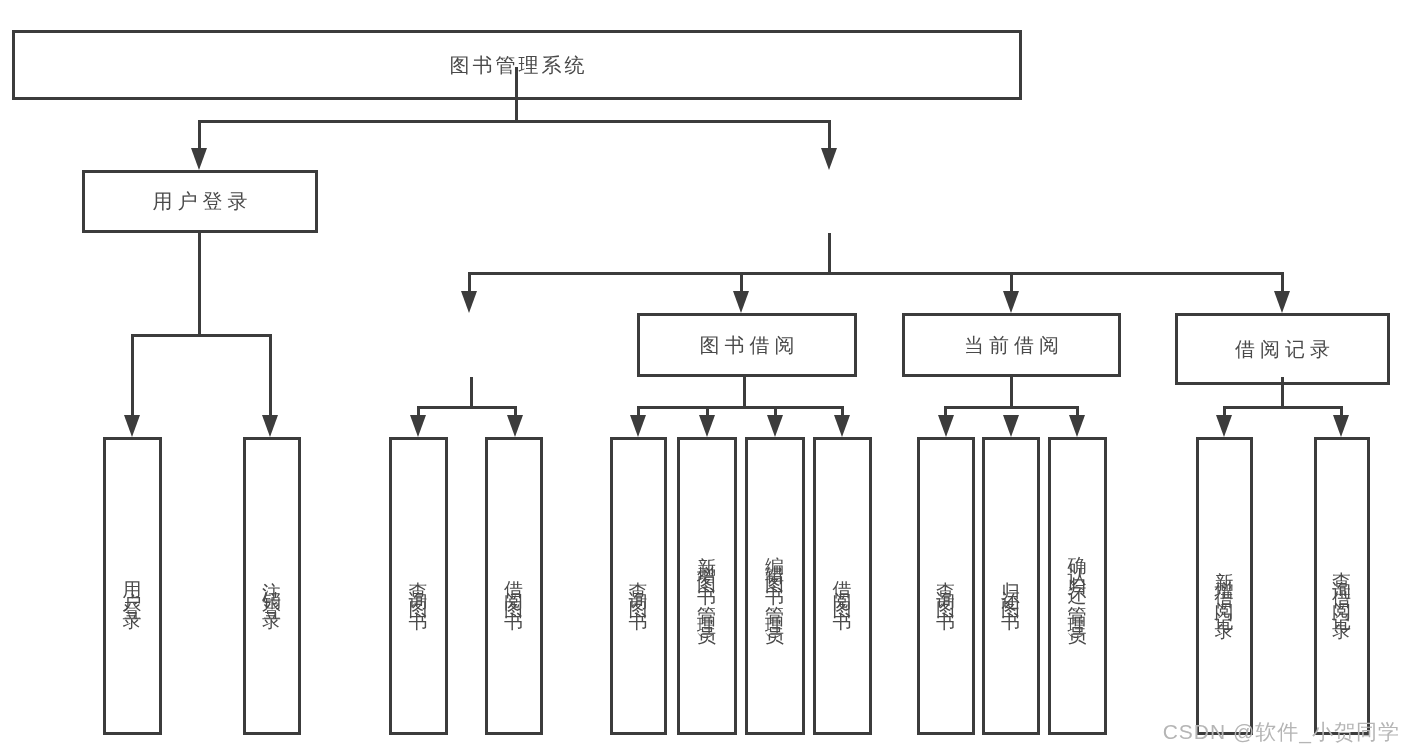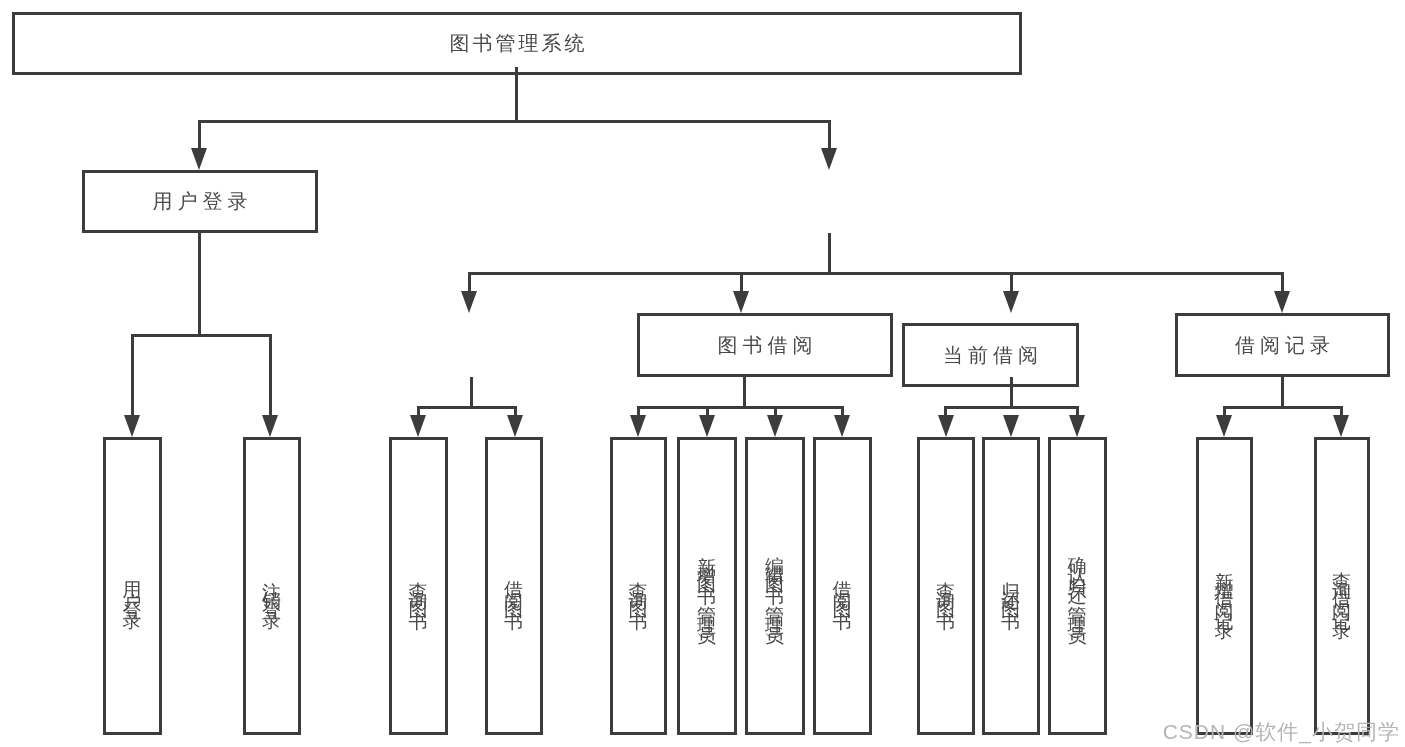--- a/index.html
+++ b/index.html
@@ -53,21 +53,21 @@
     letter-spacing:1px;
     white-space:nowrap;
     margin-top:48px;
   }
 </style>
 </head>
 <body>
 
 <div id="canvas">
 
-  <div class="box h root" style="left:12px;top:12px;width:1010px;height:63px">
+  <div class="box h root" style="left:12px;top:30px;width:1010px;height:70px">
     <span>图书管理系统</span>
   </div>
 
   <div class="vline" style="left:515px;top:67px;height:53px"></div>
   <div class="hline" style="left:198px;top:120px;width:632px"></div>
   <div class="vline" style="left:198px;top:120px;height:28px"></div>
   <div class="vline" style="left:828px;top:120px;height:28px"></div>
   <div class="arrow" style="left:191px;top:148px"></div>
   <div class="arrow" style="left:821px;top:148px"></div>
 
@@ -86,27 +86,27 @@
   <div class="hline" style="left:468px;top:272px;width:816px"></div>
   <div class="vline" style="left:468px;top:272px;height:19px"></div>
   <div class="vline" style="left:740px;top:272px;height:19px"></div>
   <div class="vline" style="left:1010px;top:272px;height:19px"></div>
   <div class="vline" style="left:1281px;top:272px;height:19px"></div>
   <div class="arrow" style="left:461px;top:291px"></div>
   <div class="arrow" style="left:733px;top:291px"></div>
   <div class="arrow" style="left:1003px;top:291px"></div>
   <div class="arrow" style="left:1274px;top:291px"></div>
 
-  <div class="box h" style="left:637px;top:313px;width:256px;height:64px">
+  <div class="box h" style="left:637px;top:313px;width:220px;height:64px">
     <span>图书借阅</span>
   </div>
-  <div class="box h" style="left:902px;top:323px;width:177px;height:64px">
+  <div class="box h" style="left:902px;top:313px;width:219px;height:64px">
     <span>当前借阅</span>
   </div>
-  <div class="box h" style="left:1175px;top:313px;width:215px;height:64px">
+  <div class="box h" style="left:1175px;top:313px;width:215px;height:72px">
     <span>借阅记录</span>
   </div>
 
   <div class="vline" style="left:470px;top:377px;height:29px"></div>
   <div class="hline" style="left:417px;top:406px;width:100px"></div>
   <div class="vline" style="left:417px;top:406px;height:9px"></div>
   <div class="vline" style="left:514px;top:406px;height:9px"></div>
   <div class="arrow" style="left:410px;top:415px"></div>
   <div class="arrow" style="left:507px;top:415px"></div>
 

